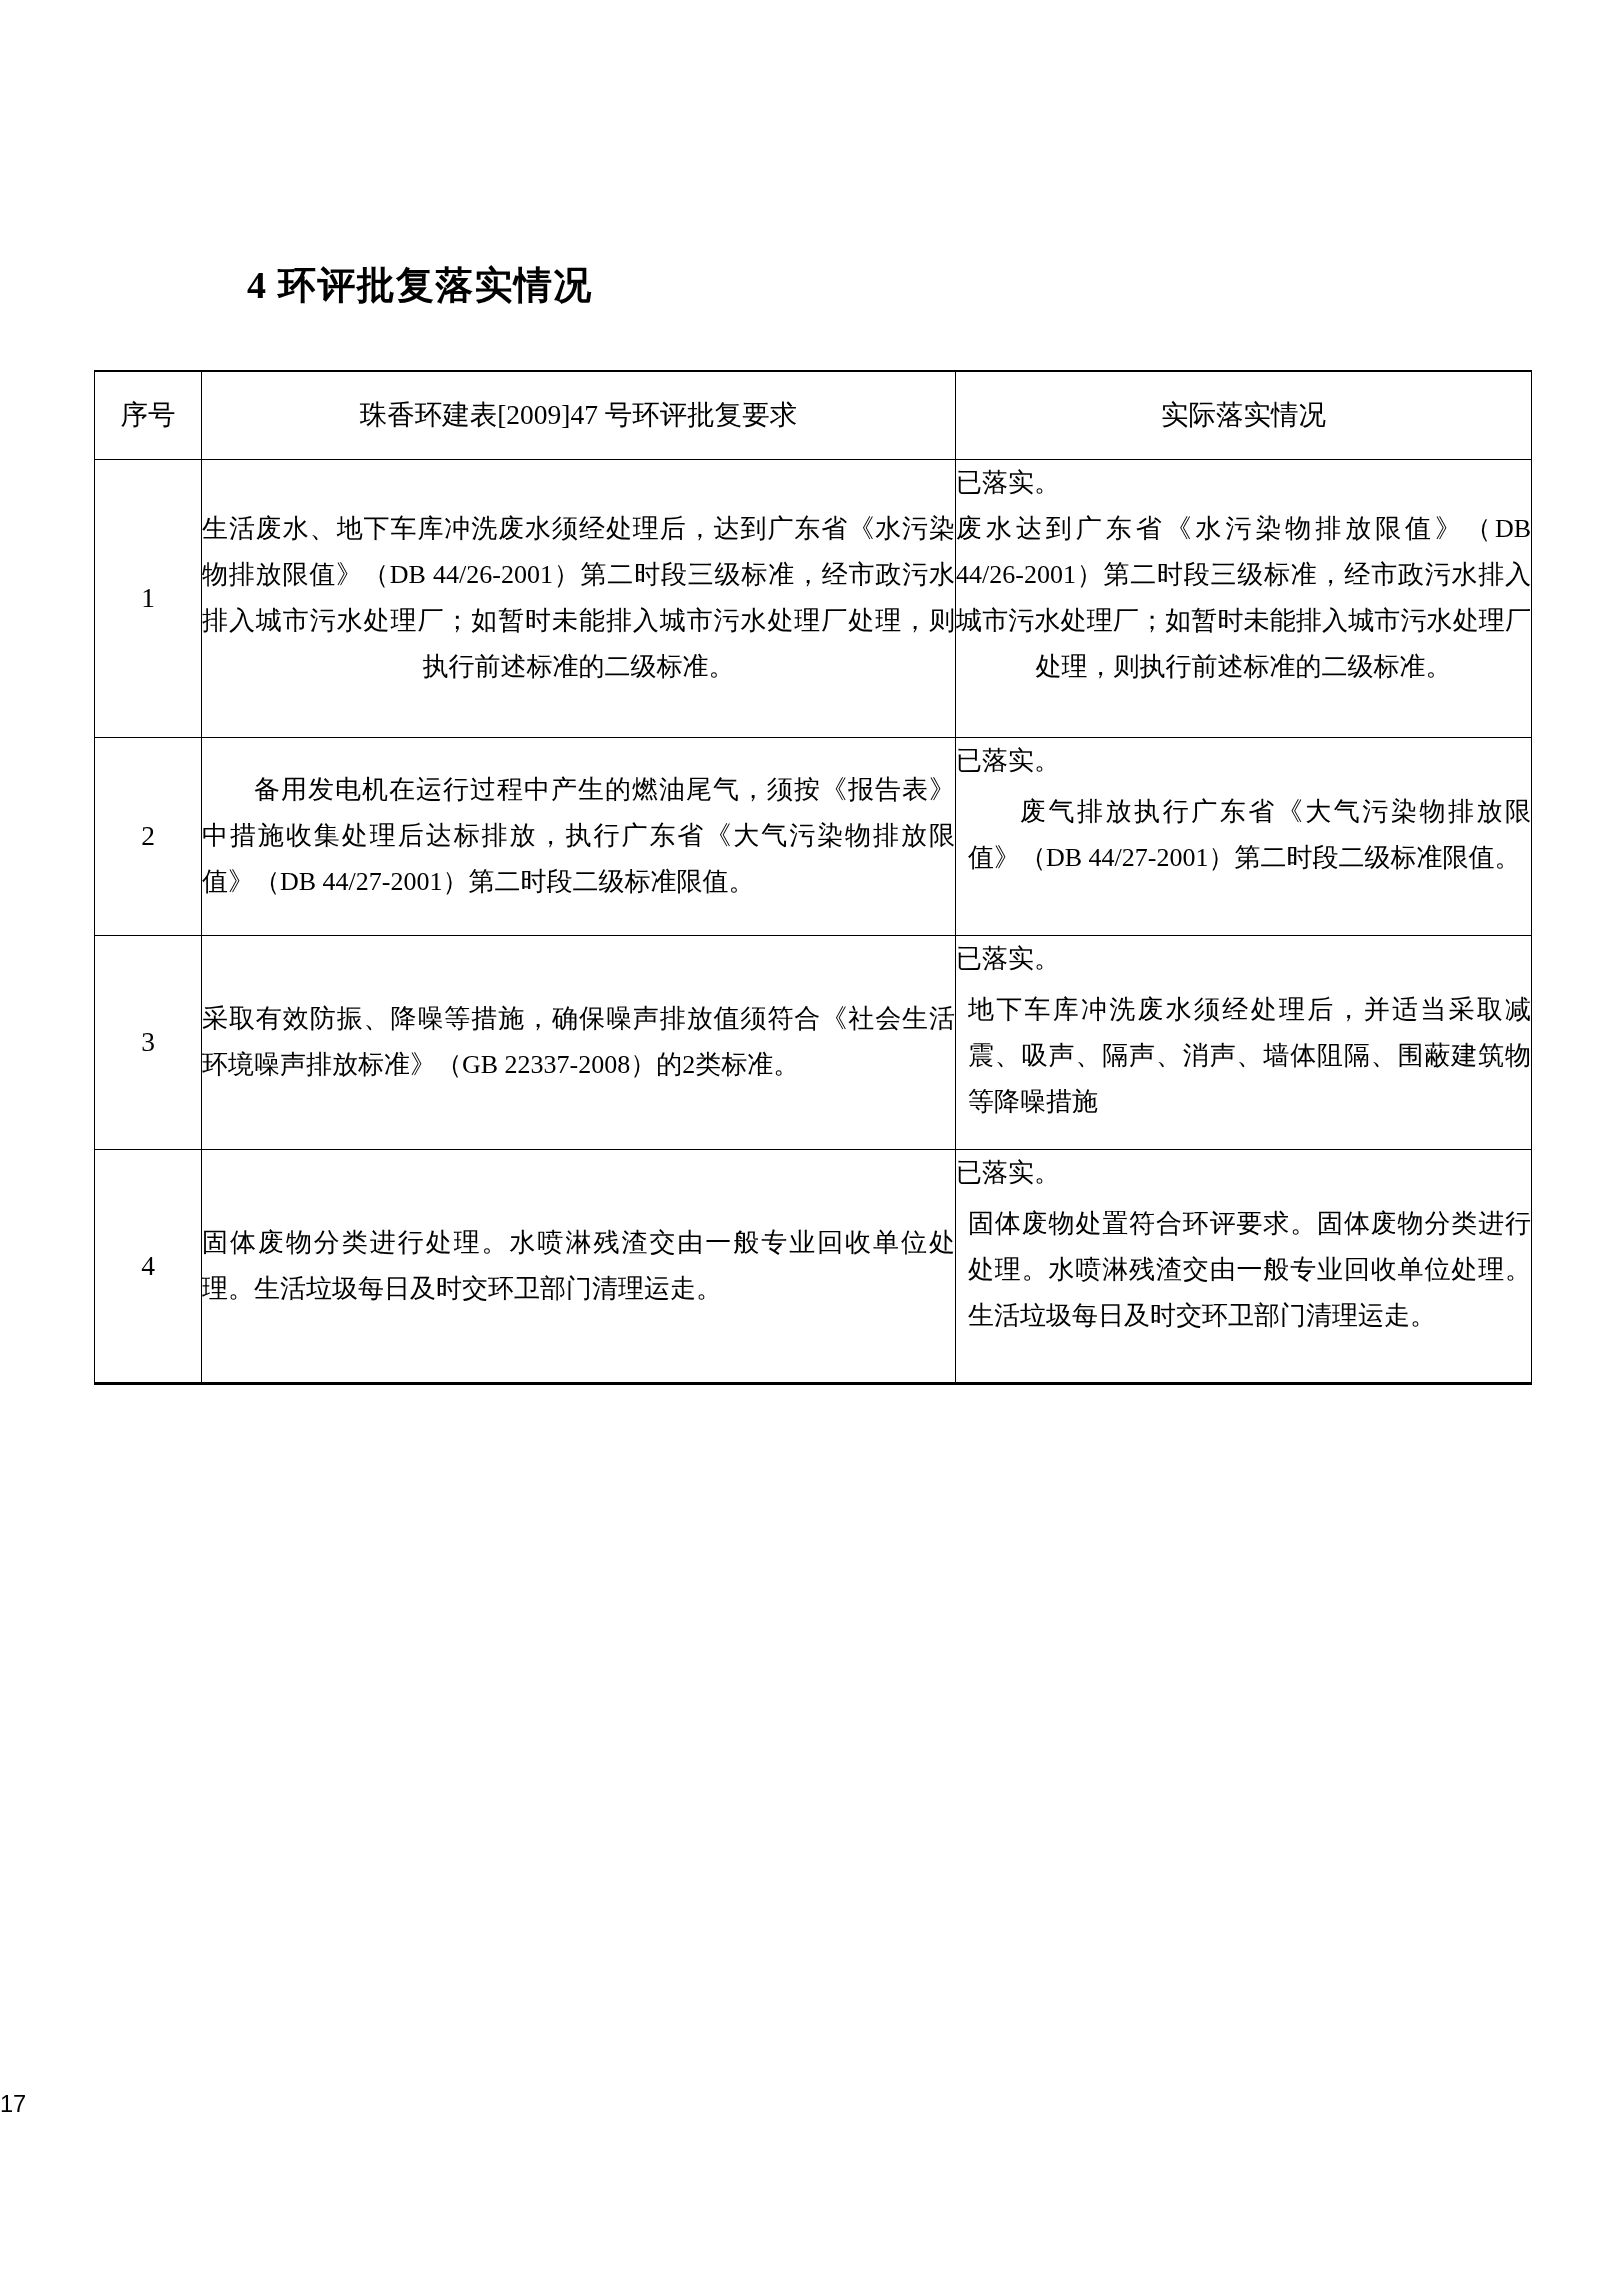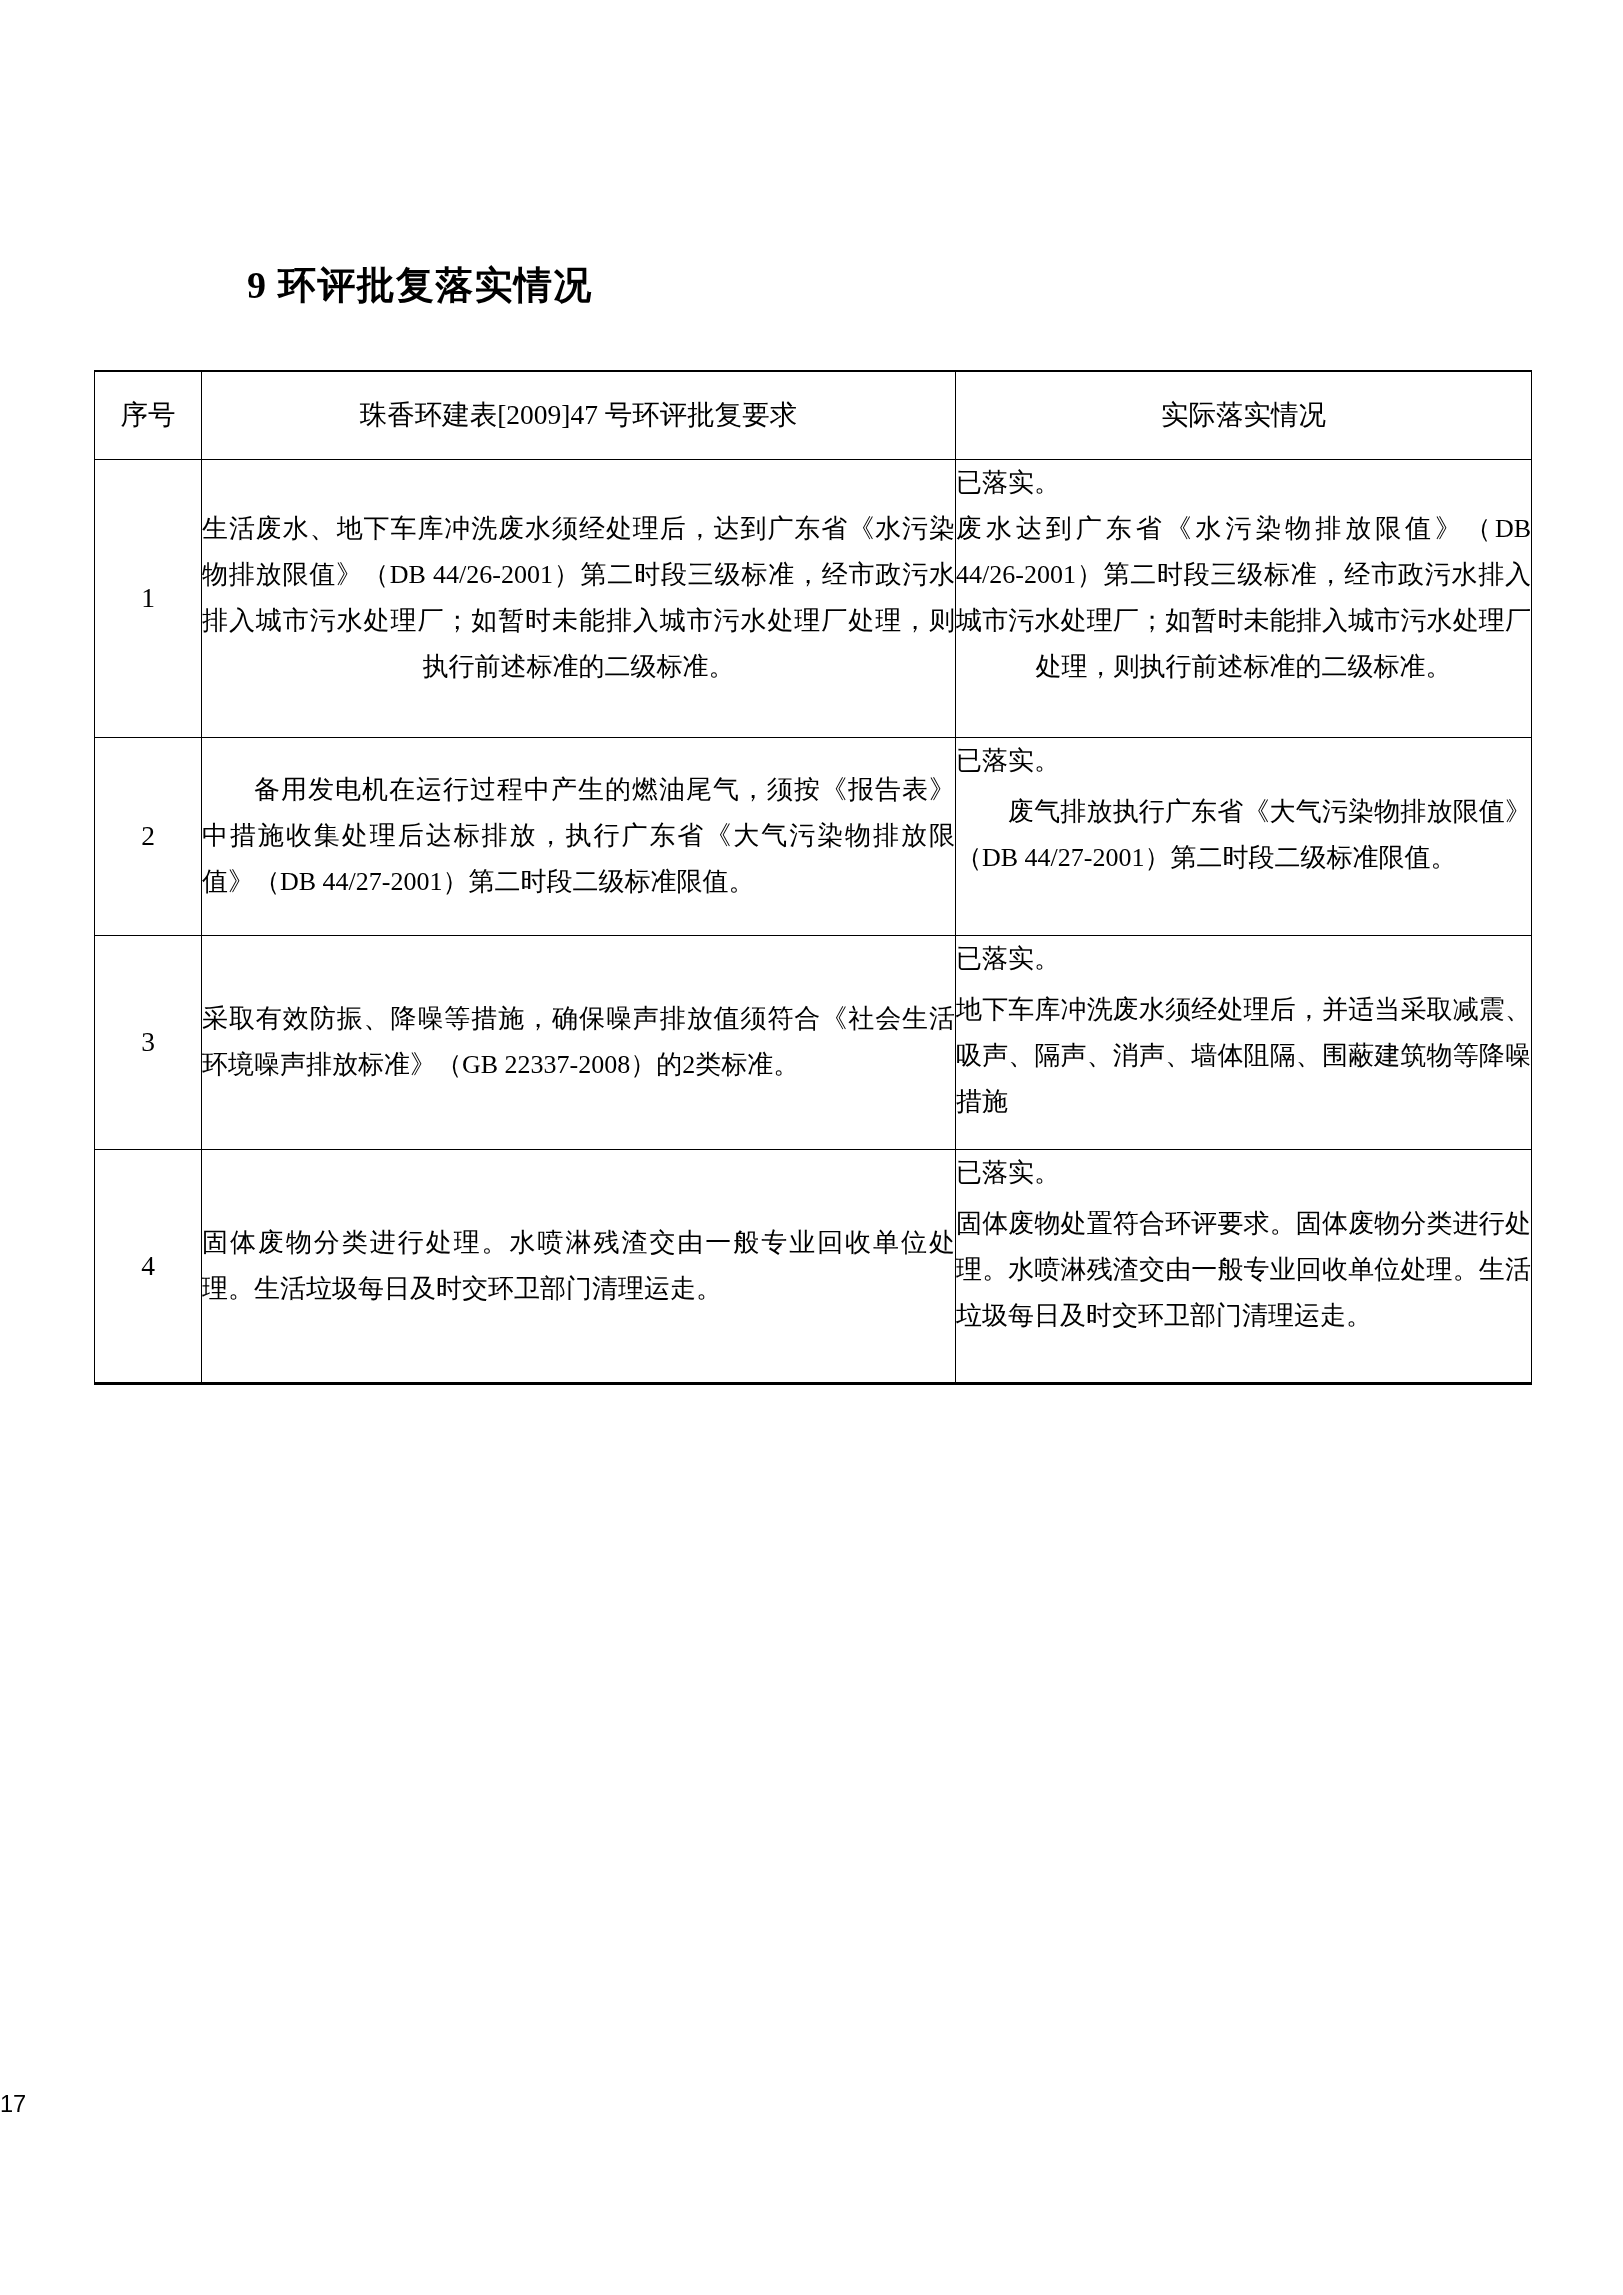--- a/index.html
+++ b/index.html
@@ -63,35 +63,35 @@
     padding:2.6px 10.5px 0 10.5px;
   }
   .cellp{
     margin:0;
     line-height:46px;
     text-align:justify;
     text-justify:inter-character;
   }
   .center-last{text-align-last:center;}
   .indent2{text-indent:2em;}
-  .gap-top{margin-top:5.2px;}
+  .gap-top{margin-top:5.2px;margin-left:12px;}
   .page-number{
     position:absolute;
     left:0;top:2091px;
     width:100%;
     font-size:23.6px;
     font-family:"Liberation Sans","DejaVu Sans",sans-serif;
   }
 </style>
 </head>
 <body>
 
 <div class="page">
 
-  <div class="doc-heading">9 环评批复落实情况</div>
+  <div class="doc-heading">4 环评批复落实情况</div>
 
   <table class="review-table">
     <colgroup>
       <col class="c-num">
         <col class="c-req">
         <col class="c-act">
     </colgroup>
     <tbody>
       <tr class="hdr">
         <th class="h-cell">序号</th>

